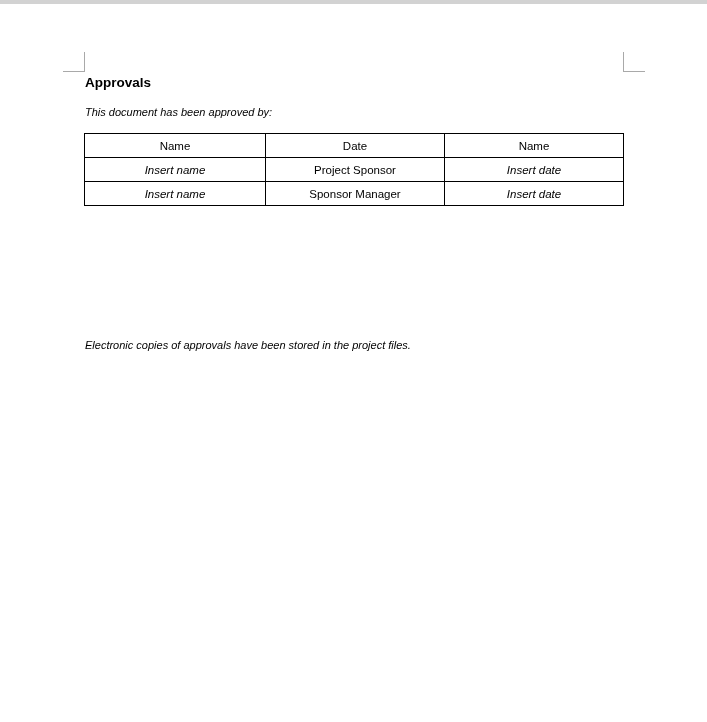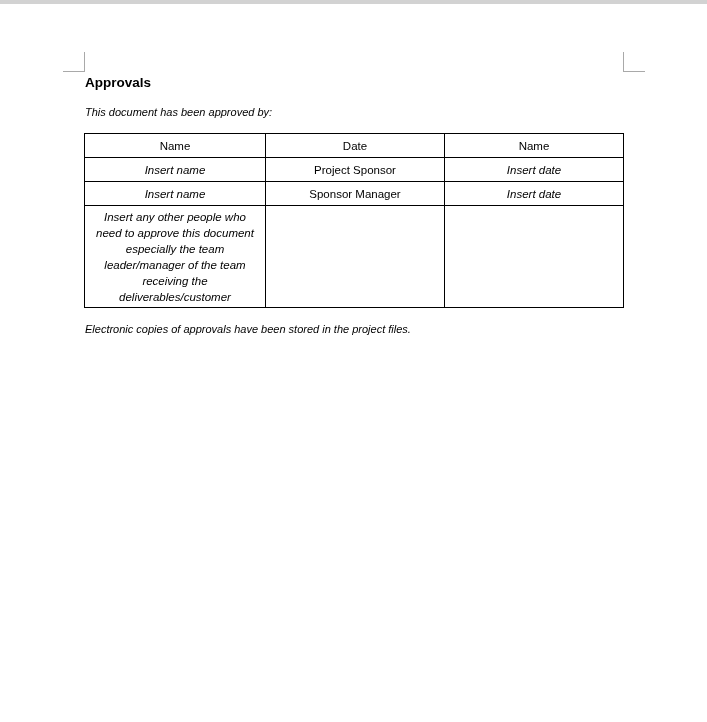--- a/index.html
+++ b/index.html
@@ -55,21 +55,21 @@
     font-size: 11px;
     line-height: 15px;
     font-style: italic;
   }
   .intro-paragraph {
     left: 85px;
     top: 105px;
   }
   .closing-paragraph {
     left: 85px;
-    top: 322px;
+    top: 338px;
   }
   table.approvals {
     position: absolute;
     left: 84px;
     top: 133px;
     border-collapse: collapse;
     table-layout: fixed;
     width: 539px;
   }
   table.approvals th,
@@ -129,23 +129,18 @@
       <tr class="small-row">
         <td class="italic">Insert name</td>
         <td>Project Sponsor</td>
         <td class="italic">Insert date</td>
       </tr>
       <tr class="small-row">
         <td class="italic">Insert name</td>
         <td>Sponsor Manager</td>
         <td class="italic">Insert date</td>
       </tr>
-      <tr class="tall-row">
-        <td class="italic">Insert any other people who need to approve this document especially the team leader/manager of the team receiving the deliverables/customer</td>
-        <td></td>
-        <td></td>
-      </tr>
     </tbody>
   </table>
 
   <p class="doc-paragraph closing-paragraph">Electronic copies of approvals have been stored in the project files.</p>
 
 </div>
 
 </body></html>

